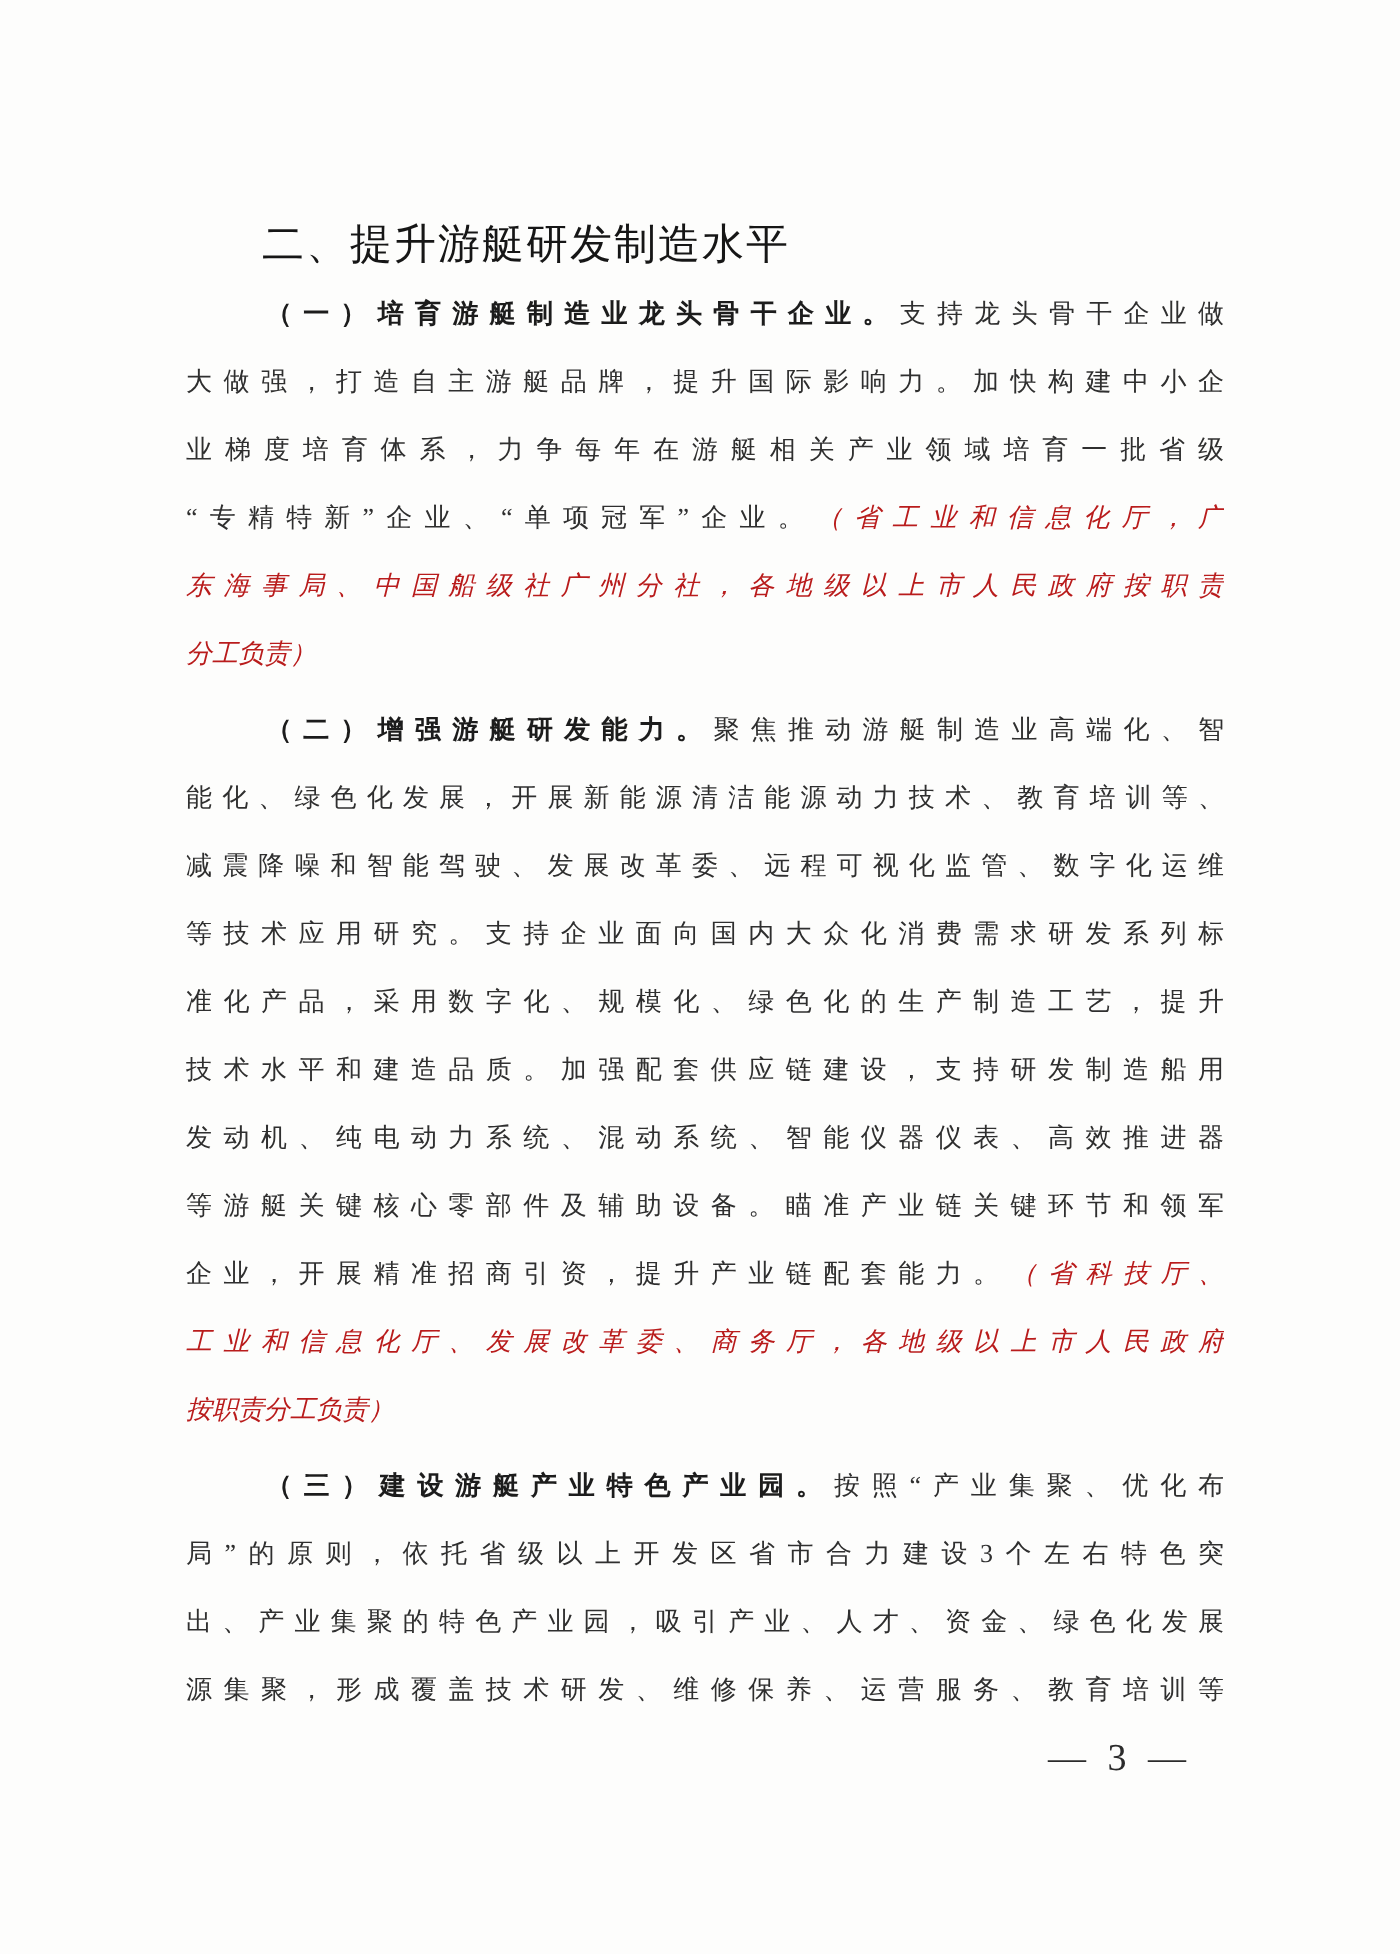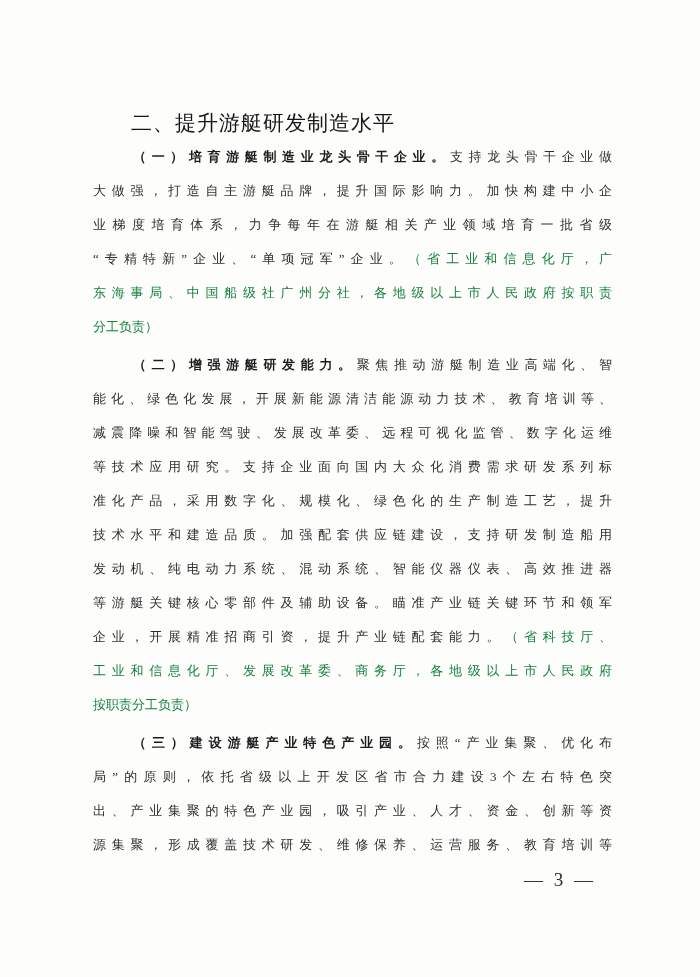--- a/index.html
+++ b/index.html
@@ -36,21 +36,21 @@
     color: #2f2f2f;
     overflow: hidden;
   }
   .line.fill {
     text-align: justify;
     text-align-last: justify;
   }
   .line.indent { padding-left: 40px; }
   .seg-lead { font-weight: bold; color: #1c1c1c; }
   .seg-body { font-weight: normal; }
-  .seg-kai  { color: #15803d; }
+  .seg-kai  { font-style: italic; color: #b91c1c; }
   .page-number {
     position: absolute;
     top: 869px;
     right: 104px;
     font-size: 19px;
     letter-spacing: 3px;
     color: #2b2b2b;
   }
 </style>
 </head>
@@ -76,18 +76,18 @@
         <div class="line fill"><span class="seg-body">技术水平和建造品质。加强配套供应链建设，支持研发制造船用</span></div>
         <div class="line fill"><span class="seg-body">发动机、纯电动力系统、混动系统、智能仪器仪表、高效推进器</span></div>
         <div class="line fill"><span class="seg-body">等游艇关键核心零部件及辅助设备。瞄准产业链关键环节和领军</span></div>
         <div class="line fill"><span class="seg-body">企业，开展精准招商引资，提升产业链配套能力。</span><span class="seg-kai">（省科技厅、</span></div>
         <div class="line fill"><span class="seg-kai">工业和信息化厅、发展改革委、商务厅，各地级以上市人民政府</span></div>
         <div class="line"><span class="seg-kai">按职责分工负责）</span></div>
       </div>
       <div class="para">
         <div class="line fill indent"><span class="seg-lead">（三）建设游艇产业特色产业园。</span><span class="seg-body">按照“产业集聚、优化布</span></div>
         <div class="line fill"><span class="seg-body">局”的原则，依托省级以上开发区省市合力建设3个左右特色突</span></div>
-        <div class="line fill"><span class="seg-body">出、产业集聚的特色产业园，吸引产业、人才、资金、创新等资</span></div>
+        <div class="line fill"><span class="seg-body">出、产业集聚的特色产业园，吸引产业、人才、资金、绿色化发展</span></div>
         <div class="line fill"><span class="seg-body">源集聚，形成覆盖技术研发、维修保养、运营服务、教育培训等</span></div>
       </div>
     </div>
   <div class="page-number">— 3 —</div>
 </div>
 
 </body></html>

